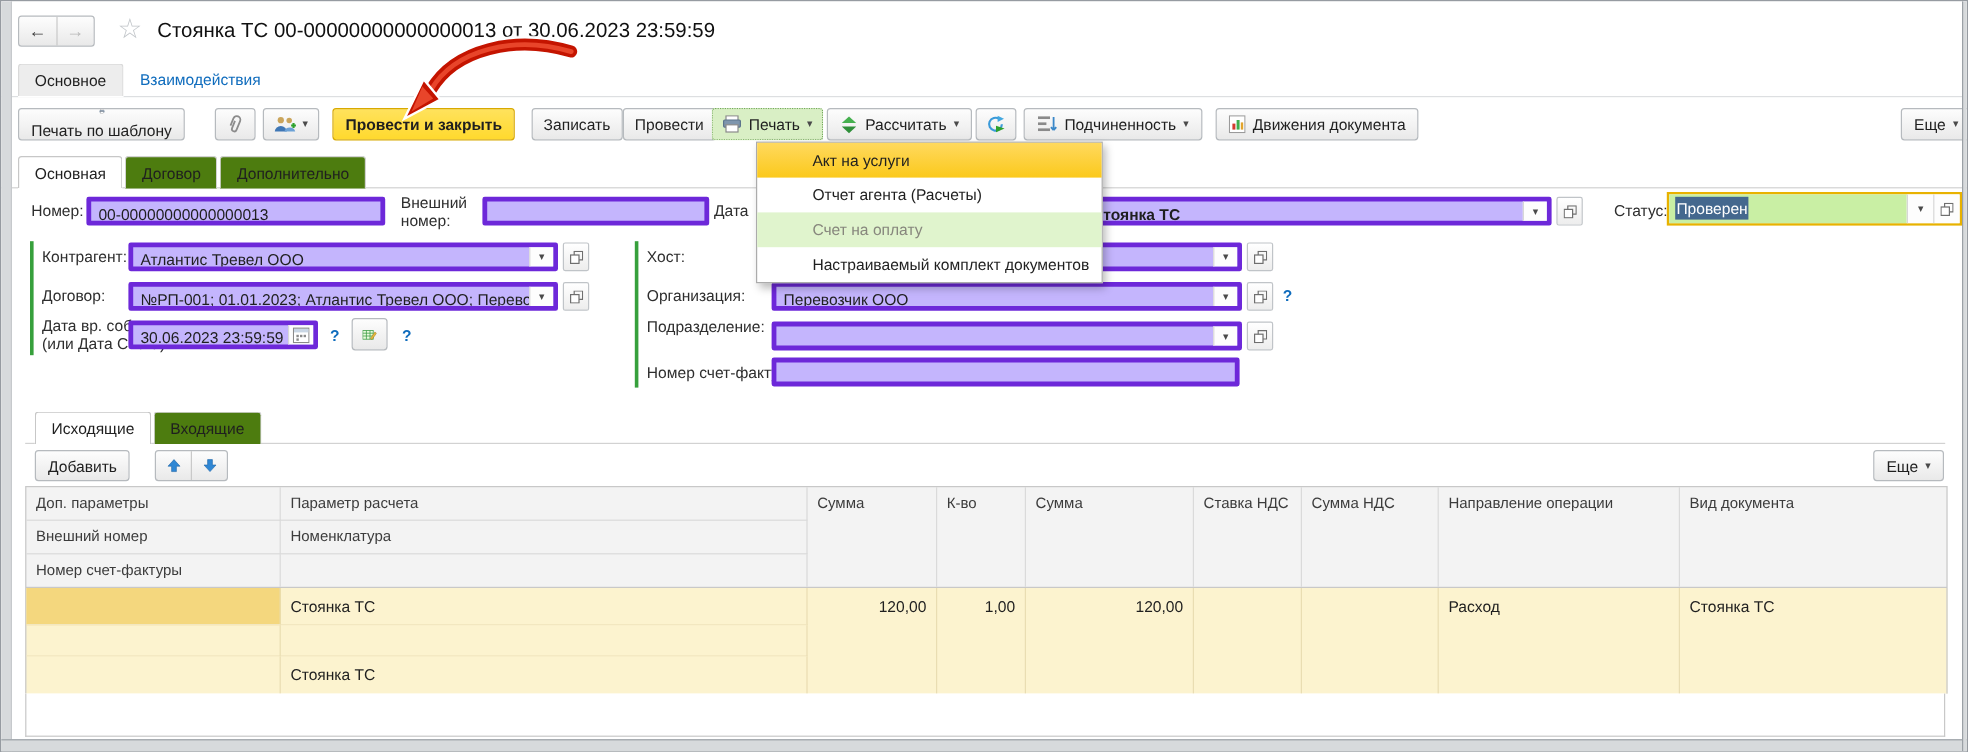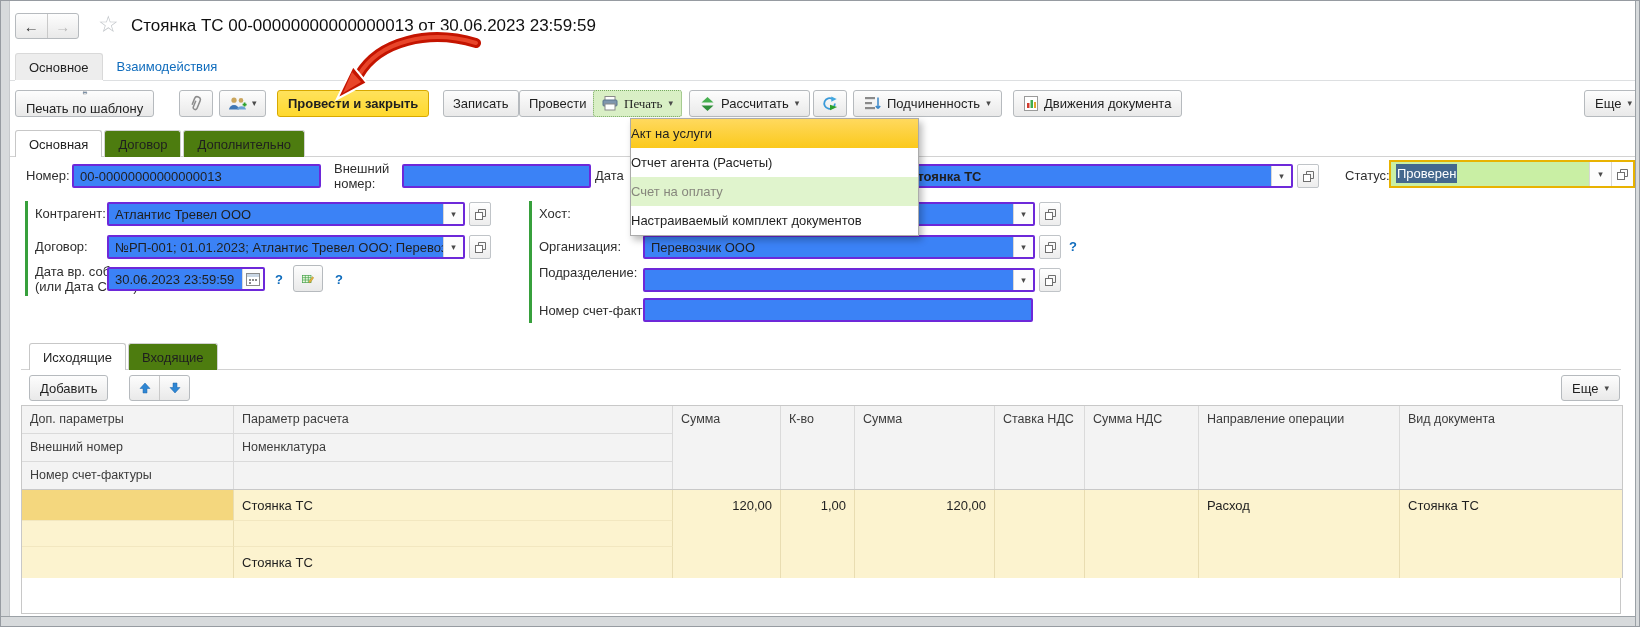--- a/index.html
+++ b/index.html
@@ -9,22 +9,22 @@
   .abs { position:absolute; }
   .lbl { font-size:13px; color:#2e2e2e; white-space:nowrap; }
   .btn { position:absolute; height:27px; display:inline-flex; align-items:center; gap:6px;
          padding:0 10px; font-size:13px; color:#1f1f1f; background:linear-gradient(#fdfdfd,#e9e9e9);
          border:1px solid #b6babe; border-radius:3px; cursor:default; white-space:nowrap; }
   .btn.icon-only { padding:0 8px; }
   .btn.primary { background:linear-gradient(#ffe25c, var(--accent_yellow,#ffd92e));
                  border-color:#d8a900; font-weight:bold; }
   .btn.green-active { background:var(--print_button_green,#d9efc5); border:1px dotted #74a85e; }
   .cr { font-size:9px; color:#4a4a4a; line-height:1; }
-  .field { position:absolute; height:24px; display:flex; background:#3b82f6;
-           border:2px solid #6d28d9; border-radius:2px; }
+  .field { position:absolute; height:24px; display:flex; background:#c4b5fd;
+           border:4px solid #6d28d9; border-radius:2px; }
   .field .txt { flex:1; padding:0 6px; font-size:13px; line-height:22px; color:#1f1f1f;
                 white-space:nowrap; overflow:hidden; }
   .field .caret-sec { width:20px; border-left:1px solid #d7d7d7; display:flex;
                       align-items:center; justify-content:center; background:#fdfdfd; }
   .field .cal-sec { width:21px; border-left:1px solid #d7d7d7; display:flex;
                     align-items:center; justify-content:center; background:#fdfdfd; }
   .open-btn { position:absolute; width:22px; height:24px; border:1px solid #c0c4c8;
               border-radius:2px; background:linear-gradient(#ffffff,#ededed);
               display:flex; align-items:center; justify-content:center; }
   .help { position:absolute; font-size:13px; font-weight:bold; color:var(--link_blue,#0f6cbd); }
@@ -32,21 +32,21 @@
   .tab { display:inline-flex; align-items:center; height:27px; padding:0 13px; font-size:13px;
          color:#1f1f1f; background:#4d7c0f; border:1px solid #d2d2d2; border-bottom:none;
          border-radius:3px 3px 0 0; margin-right:2px; }
   .tab.active { background:#fff; border-color:#c7c7c7; position:relative; z-index:2; }
   .tabstrip { position:absolute; border-bottom:1px solid #d2d2d2; display:flex; align-items:flex-end; }
   .tabstrip .tab { margin-bottom:-1px; }
   .tab.active { box-shadow:0 1px 0 #fff; }
   
   #print-menu { position:absolute; left:629px; top:117px; width:289px; background:#fff;
                 border:1px solid #ababab; box-shadow:3px 4px 7px rgba(0,0,0,.28); z-index:50; }
-  #print-menu .mi { height:29px; line-height:29px; font-size:13px; color:#1f1f1f;
+  #print-menu .mi { height:29px; line-height:29px; padding-left:46px; font-size:13px; color:#1f1f1f;
                     white-space:nowrap; }
   #print-menu .mi.hl-yellow { background:linear-gradient(#ffd95e,#fbc91c); }
   #print-menu .mi.hl-green  { background:var(--menu_highlight_green,#e0f4cd); color:#87877d; }
   
   .tbl-head { position:absolute; left:20px; top:404px; display:grid;
               grid-template-columns:212px 439px 108px 74px 140px 90px 114px 201px 222px;
               grid-template-rows:28px 28px 27px; background:#f3f3f3; border:1px solid #c8c8c8; }
   .th { border-right:1px solid #dadada; border-bottom:1px solid #dadada; padding:6px 8px 0 8px;
         font-size:12.5px; color:#3c3c3c; white-space:nowrap; overflow:hidden; }
   .th.tall { grid-row:1 / span 3; border-bottom:none; }
@@ -125,21 +125,21 @@
   </div>
   <div class="btn primary" style="left:276px;top:89px;">
     <span>Провести и закрыть</span>
   </div>
   <div class="btn" style="left:442px;top:89px;padding:0 9px;">
     <span>Записать</span>
   </div>
   <div class="btn" style="left:518px;top:89px;padding:0 9px;">
     <span>Провести</span>
   </div>
-  <div class="btn green-active" style="left:592px;top:89px;padding:12px 8px;font-family:Liberation Serif, serif;">
+  <div class="btn green-active" style="left:592px;top:89px;padding:12px 8px;">
     <svg width="16" height="15" viewBox="0 0 16 15">
         <rect x="3" y="0.5" width="10" height="4" fill="#fff" stroke="#8a8a8a"></rect>
         <rect x="1" y="4" width="14" height="6" rx="1" fill="#7f96ad" stroke="#5c748c"></rect>
         <rect x="3" y="8" width="10" height="6" fill="#fff" stroke="#8a8a8a"></rect>
       </svg>
     <span>Печать</span>
     <span class="cr">▾</span>
   </div>
   <div class="btn" style="left:688px;top:89px;">
     <svg width="15" height="16" viewBox="0 0 15 16">

